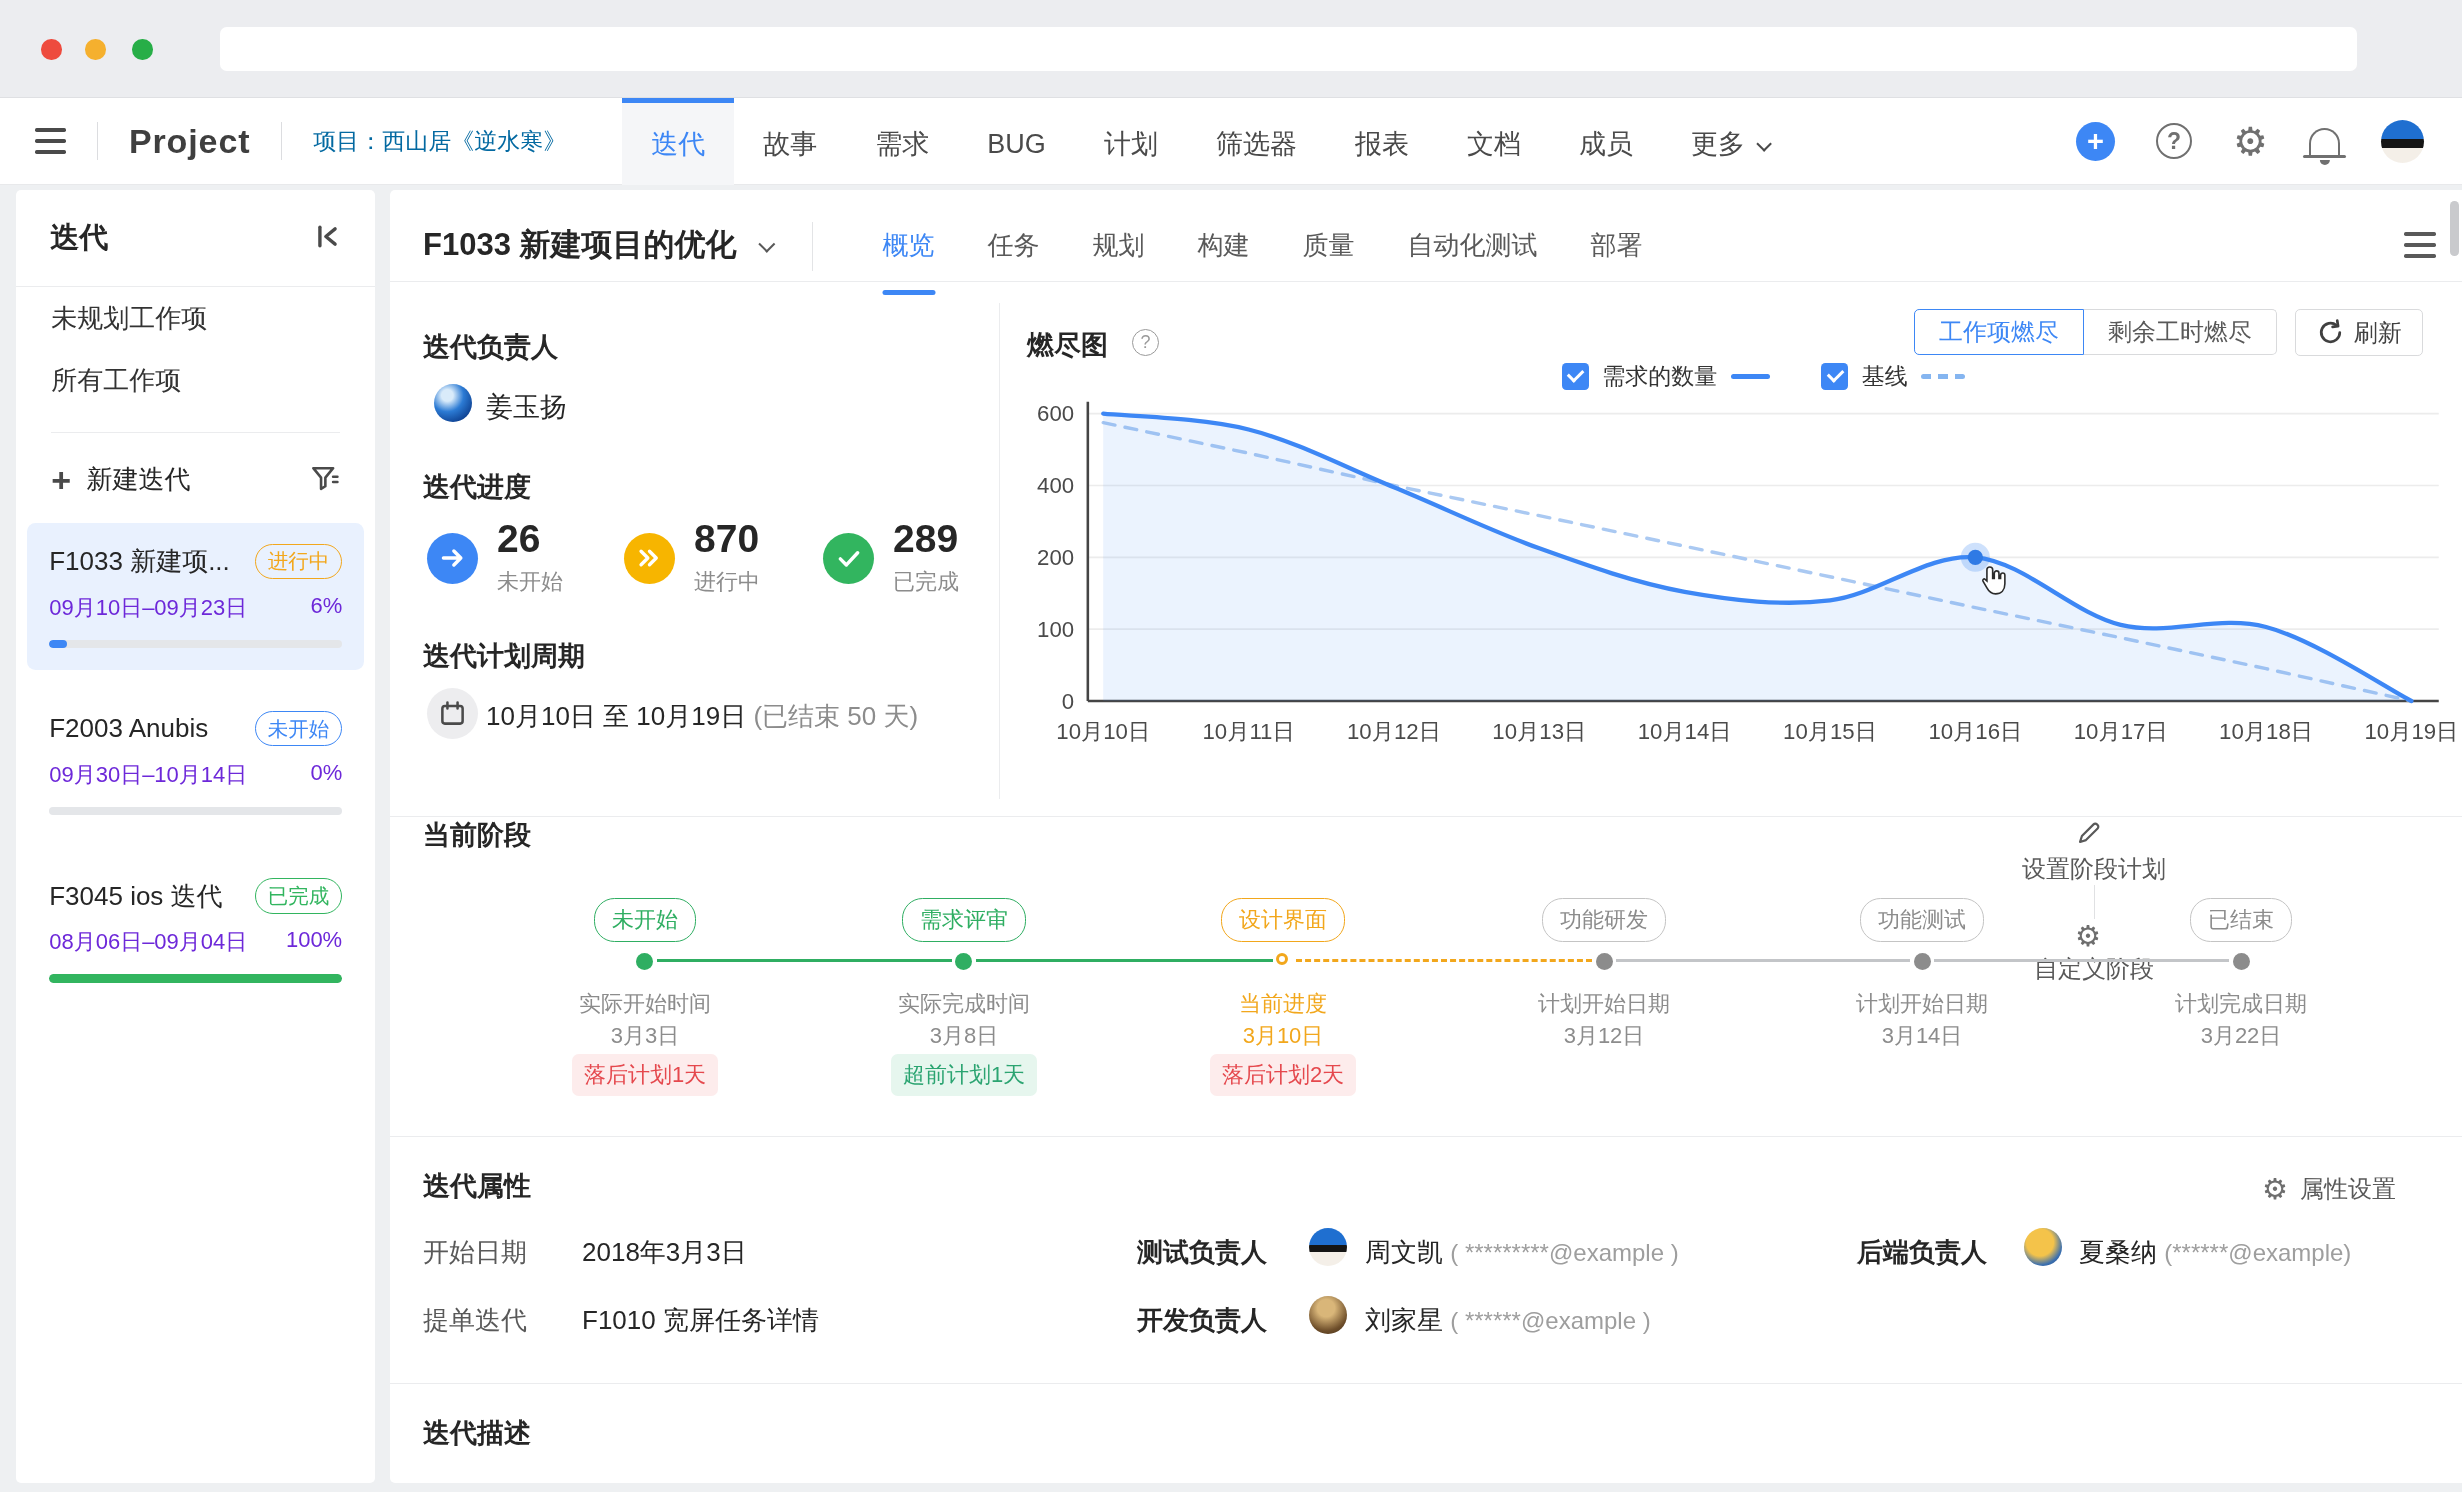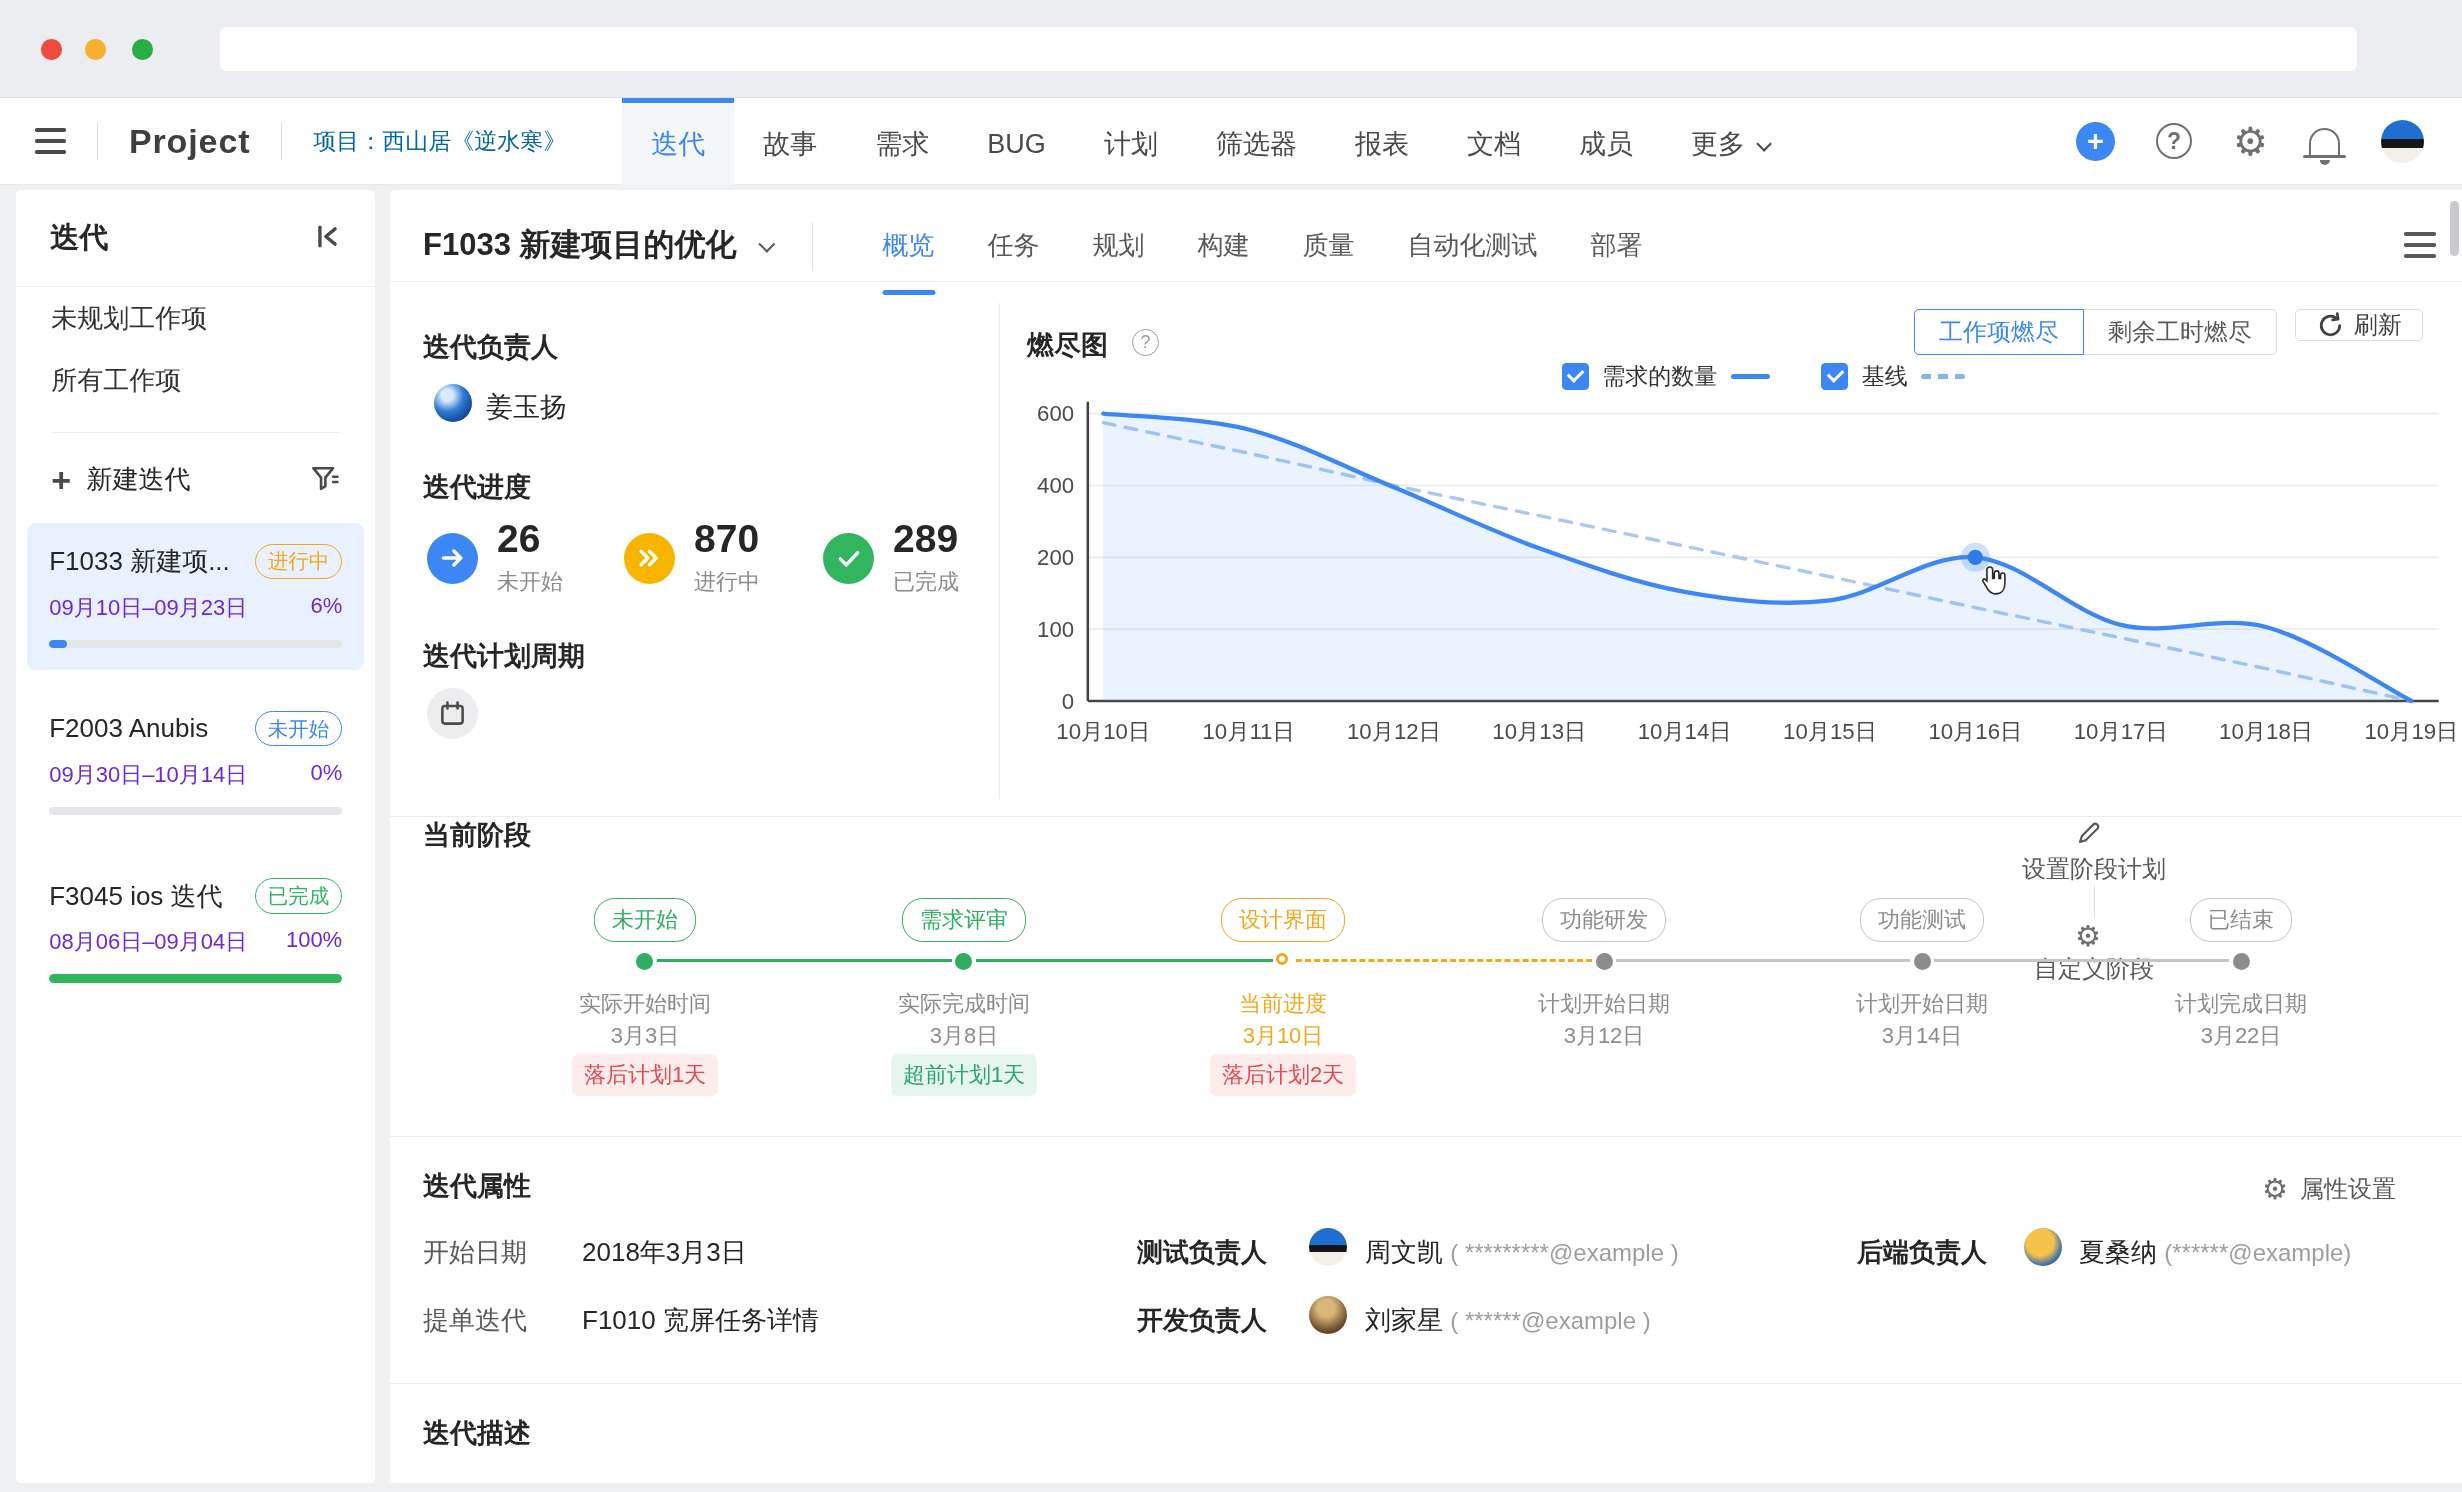--- a/index.html
+++ b/index.html
@@ -95,21 +95,21 @@
   .period-note { color:#8c8c8c; }
 
   
   .bd-title { position:absolute; left:637px; top:137px; font-size:27px; font-weight:bold; }
   .bd-help { position:absolute; left:742px; top:139px; width:27px; height:27px; border-radius:50%; border:1.7px solid #9a9a9a; color:#9a9a9a; font-size:18px; text-align:center; line-height:24px; }
   .seg-group { position:absolute; left:1524px; top:119px; display:flex; }
   .seg-btn { height:46px; font-size:24px; padding:0 24px; background:#fff; border:1.7px solid #d9dadc; color:#595959; display:flex; align-items:center; cursor:pointer; }
   .seg-btn.first { border-radius:5.1px 0 0 5.1px; }
   .seg-btn.last { border-radius:0 5.1px 5.1px 0; border-left:none; }
   .seg-btn.active { border:1.7px solid #3d87f5; color:#3d87f5; }
-  .refresh-btn { position:absolute; left:1905px; top:119px; height:32px; font-size:24px; padding:0 20.5px; background:#fff; border:1.7px solid #d9dadc; border-radius:5.1px; color:#404040; display:flex; align-items:center; gap:10.3px; cursor:pointer; }
+  .refresh-btn { position:absolute; left:1905px; top:119px; height:47px; font-size:24px; padding:0 20.5px; background:#fff; border:1.7px solid #d9dadc; border-radius:5.1px; color:#404040; display:flex; align-items:center; gap:10.3px; cursor:pointer; }
   .legend { position:absolute; left:698px; top:171px; width:1351px; display:flex; justify-content:center; gap:51px; align-items:center; }
   .lg-item { display:flex; align-items:center; gap:13.7px; cursor:pointer; }
   .checkbox { width:27px; height:27px; border-radius:4.3px; background:#3d87f5; position:relative; }
   .checkbox::after { content:""; position:absolute; left:6.8px; top:6px; width:12px; height:6.8px; border-left:3.4px solid #fff; border-bottom:3.4px solid #fff; transform:rotate(-45deg); }
   .lg-label { font-size:23px; color:#333; }
   .sw-solid { width:39px; height:5.1px; border-radius:2.6px; background:#3d87f5; }
   .sw-dash { width:44px; height:5.1px; background:repeating-linear-gradient(90deg,#85b5f0 0 10.3px,transparent 10.3px 17px); border-radius:2.6px; }
   #burndown-svg { position:absolute; left:632px; top:203px; }
   .axis-label { font-size:26px; fill:#4a4a4a; }
 
@@ -322,20 +322,23 @@
           <div class="stat-sub">已完成</div>
         </div>
       </div>
 
       <div class="sec-label" style="left:33px;top:448px;">迭代计划周期</div>
       <div class="cal-circle">
         <svg width="27" height="27" viewBox="0 0 32 32">
             <rect x="4" y="7" width="24" height="21" rx="3" fill="none" stroke="#4a4a4a" stroke-width="3"></rect>
             <path d="M10 3v7M22 3v7" stroke="#4a4a4a" stroke-width="3" stroke-linecap="round"></path>
           </svg>
+      </div>
+      <div class="period-text">
+        <span>10月10日 至 10月19日</span> <span class="period-note">(已结束 50 天)</span>
       </div>
 
       <div class="vdiv" style="left:609px;top:113px;height:496px;"></div>
 
       <div class="bd-title">燃尽图</div>
       <div class="bd-help">?</div>
       <div class="seg-group">
         <div class="seg-btn first active">工作项燃尽</div>
         <div class="seg-btn last">剩余工时燃尽</div>
       </div>

